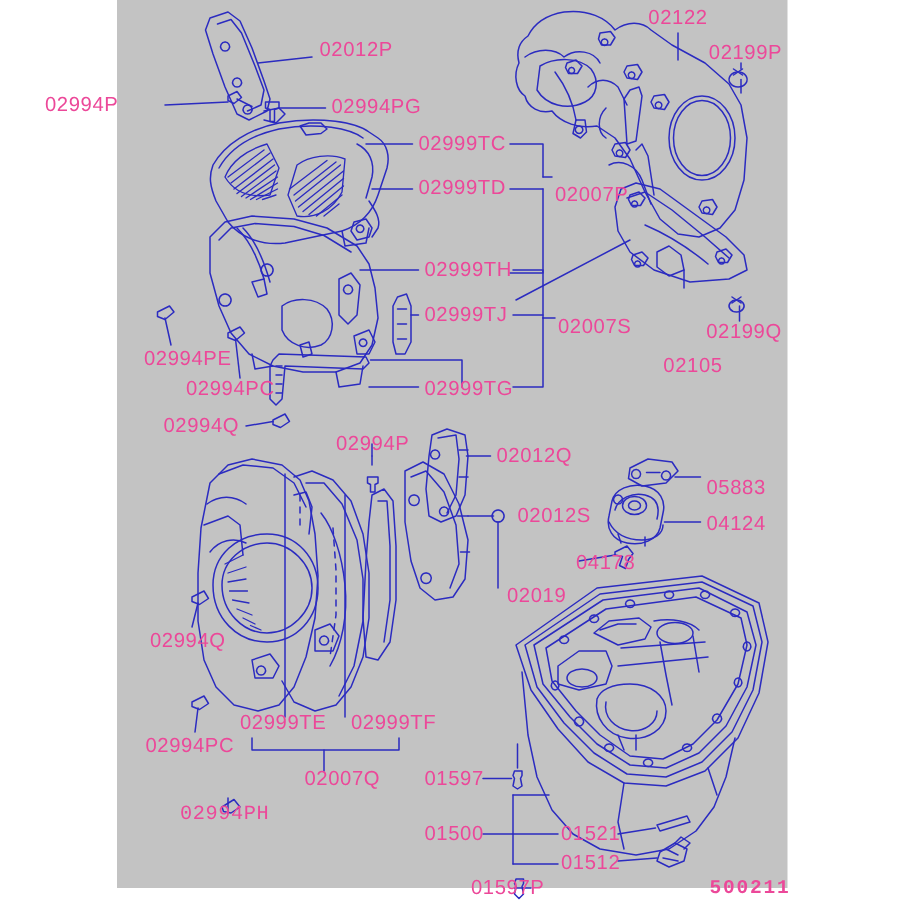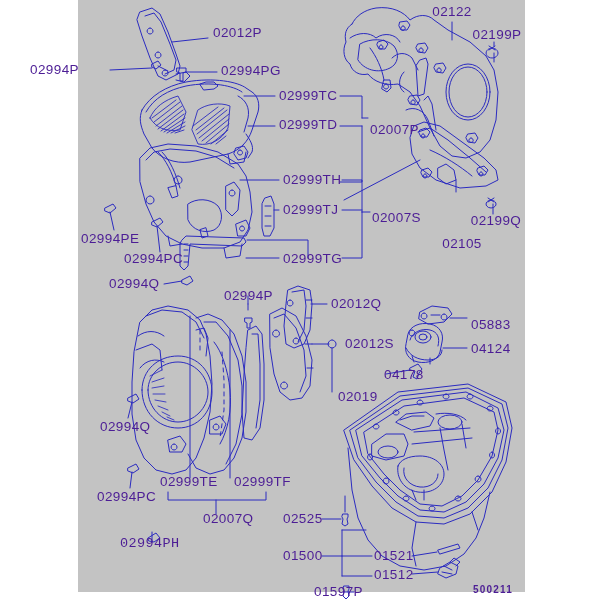--- a/index.html
+++ b/index.html
@@ -1,22 +1,22 @@
 <!DOCTYPE html>
 <html><head>
 <meta charset="utf-8">
 <style>
   html,body{margin:0;padding:0;background:#ffffff;}
   body{width:600px;height:600px;overflow:hidden;font-family:"Liberation Sans",sans-serif;}
   #stage{position:relative;width:600px;height:600px;background:#ffffff;}
   #canvas-bg{position:absolute;left:78px;top:0px;width:447px;height:592px;background:#c3c3c3;}
   #art{position:absolute;left:0;top:0;width:600px;height:600px;}
-  .lbl{position:absolute;color:#4c1d95;font-family:"Liberation Sans",sans-serif;
+  .lbl{position:absolute;color:#ec4899;font-family:"Liberation Sans",sans-serif;
        font-size:13.5px;letter-spacing:.4px;white-space:nowrap;line-height:1;font-weight:400;}
-  .lbl.small{font-size:10px;letter-spacing:1.2px;font-weight:bold;}
+  .lbl.small{font-size:13px;letter-spacing:1.2px;font-weight:bold;font-family:Liberation Mono, monospace;}
   .ctr{transform:translate(-50%,-50%);}
 </style>
 </head>
 <body>
 
 <div id="stage">
   <div id="canvas-bg"></div>
 
   <svg id="art" viewBox="0 0 600 600" xmlns="http://www.w3.org/2000/svg">
     <g fill="none" stroke="#2b2bc0" stroke-width="1" stroke-linejoin="round" stroke-linecap="round">
@@ -396,36 +396,36 @@
   <div class="lbl ctr" style="left:452px;top:12px;">02122</div>
   <div class="lbl ctr" style="left:497px;top:35px;">02199P</div>
   <div class="lbl" style="left:279px;top:89px;">02999TC</div>
   <div class="lbl" style="left:279px;top:118px;">02999TD</div>
   <div class="lbl" style="left:370px;top:111px;margin-top:12px;">02007P</div>
   <div class="lbl" style="left:283px;top:173px;">02999TH</div>
   <div class="lbl" style="left:283px;top:203px;">02999TJ</div>
   <div class="lbl" style="left:372px;top:211px;">02007S</div>
   <div class="lbl ctr" style="left:462px;top:203px;margin-top:41px;">02105</div>
   <div class="lbl ctr" style="left:496px;top:221px;">02199Q</div>
-  <div class="lbl" style="left:81px;top:232px;">02994PE</div>
+  <div class="lbl" style="left:96px;top:232px;">02994PE</div>
   <div class="lbl" style="left:124px;top:252px;">02994PC</div>
   <div class="lbl" style="left:283px;top:252px;">02999TG</div>
   <div class="lbl" style="left:109px;top:277px;">02994Q</div>
   <div class="lbl" style="left:224px;top:289px;">02994P</div>
   <div class="lbl" style="left:331px;top:297px;">02012Q</div>
   <div class="lbl" style="left:333px;top:337px;margin-left:12px;">02012S</div>
   <div class="lbl" style="left:471px;top:318px;">05883</div>
   <div class="lbl" style="left:471px;top:342px;">04124</div>
   <div class="lbl" style="left:337px;top:368px;margin-left:47px;">04178</div>
   <div class="lbl" style="left:310px;top:390px;margin-left:28px;">02019</div>
   <div class="lbl" style="left:100px;top:420px;">02994Q</div>
   <div class="lbl" style="left:160px;top:475px;">02999TE</div>
   <div class="lbl" style="left:234px;top:475px;">02999TF</div>
   <div class="lbl" style="left:97px;top:490px;">02994PC</div>
   <div class="lbl" style="left:203px;top:512px;">02007Q</div>
-  <div class="lbl" style="left:283px;top:512px;">02525</div>
+  <div class="lbl" style="left:283px;top:512px;">01597</div>
   <div class="lbl" style="left:120px;top:537px;font-family:Liberation Mono, monospace;">02994PH</div>
   <div class="lbl" style="left:283px;top:549px;">01500</div>
   <div class="lbl" style="left:374px;top:549px;">01521</div>
   <div class="lbl" style="left:374px;top:568px;">01512</div>
   <div class="lbl" style="left:314px;top:585px;">01597P</div>
   <div class="lbl small" style="left:473px;top:585px;">500211</div>
 </div>
 
 </body></html>

